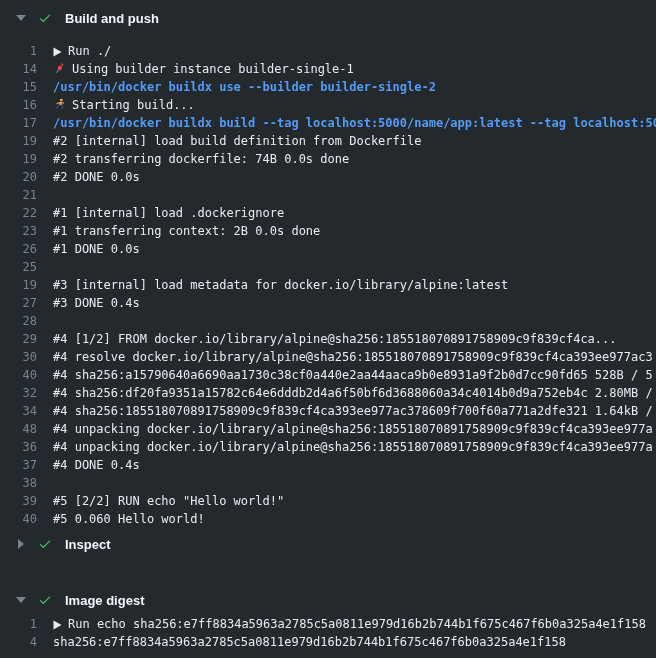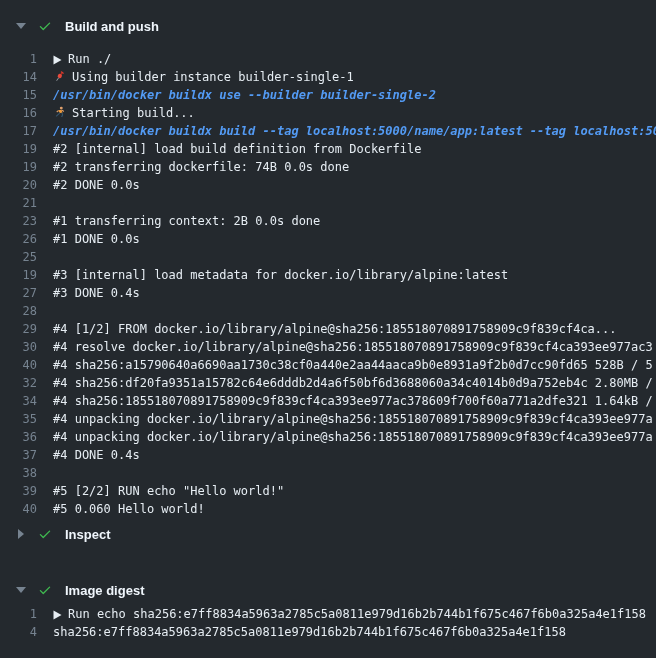--- a/index.html
+++ b/index.html
@@ -9,30 +9,30 @@
   *{box-sizing:border-box;margin:0;padding:0;}
   html,body{width:656px;height:658px;overflow:hidden;background:var(--bg);}
   .log-viewer{width:656px;height:658px;padding-top:8px;font-family:"Liberation Sans",sans-serif;}
   .section-header{display:flex;align-items:center;height:20px;cursor:pointer;}
   .disclosure{width:10px;margin-left:16px;display:flex;align-items:center;justify-content:center;flex-shrink:0;}
   .tri-down{width:0;height:0;border-left:5px solid transparent;border-right:5px solid transparent;border-top:6px solid var(--tri-gray);}
   .tri-right{width:0;height:0;border-top:5px solid transparent;border-bottom:5px solid transparent;border-left:6px solid var(--tri-gray);}
   .check{margin-left:12px;display:flex;align-items:center;color:var(--check-green);flex-shrink:0;}
   .section-title{margin-left:13px;font-size:13px;font-weight:700;color:var(--header-text);}
   .section-lines{margin-top:8px;}
-  #build-and-push{margin-top:8px;}
+  #build-and-push{margin-top:0;}
   #build-and-push .section-lines{margin-top:14px;}
   #inspect{margin-top:6px;}
   #image-digest{margin-top:36px;}
   #image-digest .section-lines{margin-top:5px;}
   .log-line{display:flex;height:18px;line-height:18px;overflow:hidden;
     font-family:"DejaVu Sans Mono","Liberation Mono",monospace;font-size:12px;}
   .ln{width:37px;flex-shrink:0;text-align:right;color:var(--line-num);cursor:pointer;}
   .lc{margin-left:16px;white-space:pre;color:var(--log-text);}
-  .lc.cmd{color:var(--cmd-blue);font-weight:700;font-style:italic;}
+  .lc.cmd{color:var(--cmd-blue);font-weight:700;}
   .inline-icon{display:inline-block;vertical-align:-2px;margin-right:6px;}
 </style>
 </head>
 <body>
 
 <div class="log-viewer">
   <div id="sections">
   <section class="section" id="build-and-push">
     <div class="section-header">
       <span class="disclosure">
@@ -100,20 +100,24 @@
   <div class="log-line">
     <span class="ln">20</span>
     <span class="lc"><span>#2 DONE 0.0s</span></span>
   </div>
 
   <div class="log-line">
     <span class="ln">21</span>
     <span class="lc"><span></span></span>
   </div>
 
+  <div class="log-line">
+    <span class="ln">22</span>
+    <span class="lc"><span>#1 [internal] load .dockerignore</span></span>
+  </div>
 
   <div class="log-line">
     <span class="ln">23</span>
     <span class="lc"><span>#1 transferring context: 2B 0.0s done</span></span>
   </div>
 
   <div class="log-line">
     <span class="ln">26</span>
     <span class="lc"><span>#1 DONE 0.0s</span></span>
   </div>
@@ -158,21 +162,21 @@
     <span class="lc"><span>#4 sha256:df20fa9351a15782c64e6dddb2d4a6f50bf6d3688060a34c4014b0d9a752eb4c 2.80MB /</span></span>
   </div>
 
 
   <div class="log-line">
     <span class="ln">34</span>
     <span class="lc"><span>#4 sha256:185518070891758909c9f839cf4ca393ee977ac378609f700f60a771a2dfe321 1.64kB /</span></span>
   </div>
 
   <div class="log-line">
-    <span class="ln">35</span>
+    <span class="ln">48</span>
     <span class="lc"><span>#4 unpacking docker.io/library/alpine@sha256:185518070891758909c9f839cf4ca393ee977a</span></span>
   </div>
 
   <div class="log-line">
     <span class="ln">36</span>
     <span class="lc"><span>#4 unpacking docker.io/library/alpine@sha256:185518070891758909c9f839cf4ca393ee977a</span></span>
   </div>
 
   <div class="log-line">
     <span class="ln">37</span>

